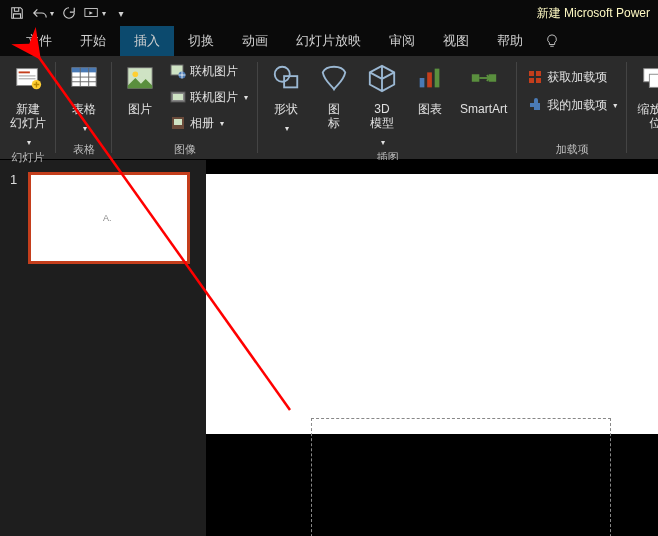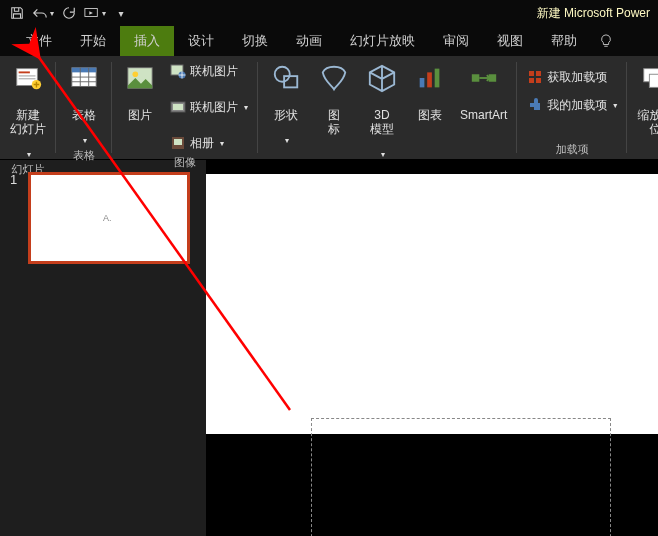--- a/index.html
+++ b/index.html
@@ -7,37 +7,37 @@
 
   
   .titlebar { height:26px; background:#0a0a0a; display:flex; align-items:center; position:relative; }
   .qat { display:flex; align-items:center; gap:4px; padding:0 6px; }
   .qat-btn { width:22px; height:22px; display:flex; align-items:center; justify-content:center; color:#d0d0d0; font-size:13px; }
   .title-text { position:absolute; right:8px; top:0; height:26px; line-height:26px; color:#fef9c3; font-size:12px; white-space:nowrap; }
 
   
   .tabs { height:30px; background:#0a0a0a; display:flex; align-items:stretch; padding-left:12px; }
   .tab { padding:0 14px; display:flex; align-items:center; color:#d0d0d0; font-size:13px; cursor:pointer; }
-  .tab.active { background:#4d7c0f; }
+  .tab.active { background:#0c4a6e; }
   .tell-me { display:flex; align-items:center; color:#d0d0d0; padding:0 8px; }
 
   
   .ribbon { height:104px; background:#2b2b2b; display:flex; border-bottom:1px solid #000; }
   .group { display:flex; flex-direction:column; align-items:center; justify-content:space-between; padding:4px 6px 2px 6px; position:relative; }
   .group::after { content:""; position:absolute; right:0; top:6px; bottom:6px; width:1px; background:#444; }
   .group:last-child::after { display:none; }
   .group-body { display:flex; align-items:flex-start; gap:4px; flex:1; }
   .group-label { font-size:11px; color:#bdbdbd; height:16px; line-height:16px; }
 
-  .big-btn { display:flex; flex-direction:column; align-items:center; gap:14px; padding:2px 4px; color:#e0e0e0; font-size:12px; min-width:44px; }
+  .big-btn { display:flex; flex-direction:column; align-items:center; gap:8px; padding:2px 4px; color:#e0e0e0; font-size:12px; min-width:44px; }
   .big-icon { width:32px; height:32px; display:flex; align-items:center; justify-content:center; }
   .big-btn .lbl { line-height:14px; text-align:center; white-space:nowrap; }
   .drop { font-size:8px; margin-left:2px; }
 
-  .stack { display:flex; flex-direction:column; gap:14px; }
+  .stack { display:flex; flex-direction:column; gap:4px; }
   .small-btn { display:flex; align-items:center; gap:4px; color:#e0e0e0; font-size:12px; height:22px; padding:0 4px; white-space:nowrap; }
   .small-icon { width:16px; height:16px; display:flex; align-items:center; justify-content:center; }
 
   
   .workspace { display:flex; height:calc(536px - 26px - 30px - 104px); background:#1e1e1e; }
   .thumb-panel { width:206px; background:#1e1e1e; padding:12px 10px; }
   .thumb-wrap { display:flex; gap:6px; }
   .thumb-num { color:#ddd; font-size:13px; width:12px; }
   .thumb { width:162px; height:92px; background:#fff; border:3px solid #c43e1c; position:relative; }
   .thumb .mark { position:absolute; left:72px; top:38px; font-size:9px; color:#888; }
@@ -79,21 +79,20 @@
     </div>
     <div class="qat-btn" style="font-size:10px;">▾</div>
   </div>
   <div class="title-text">新建 Microsoft Power</div>
 </div>
 
 <div class="tabs">
   <div class="tab">文件</div>
   <div class="tab">开始</div>
   <div class="tab active">插入</div>
-  <div class="tab">设计</div>
   <div class="tab">切换</div>
   <div class="tab">动画</div>
   <div class="tab">幻灯片放映</div>
   <div class="tab">审阅</div>
   <div class="tab">视图</div>
   <div class="tab">帮助</div>
   <div class="tell-me">
     <svg width="14" height="14" viewBox="0 0 16 16">
         <path fill="none" stroke="#d0d0d0" d="M8 1a5 5 0 0 1 3 9v2H5v-2a5 5 0 0 1 3-9z M6 14h4"></path>
       </svg>

